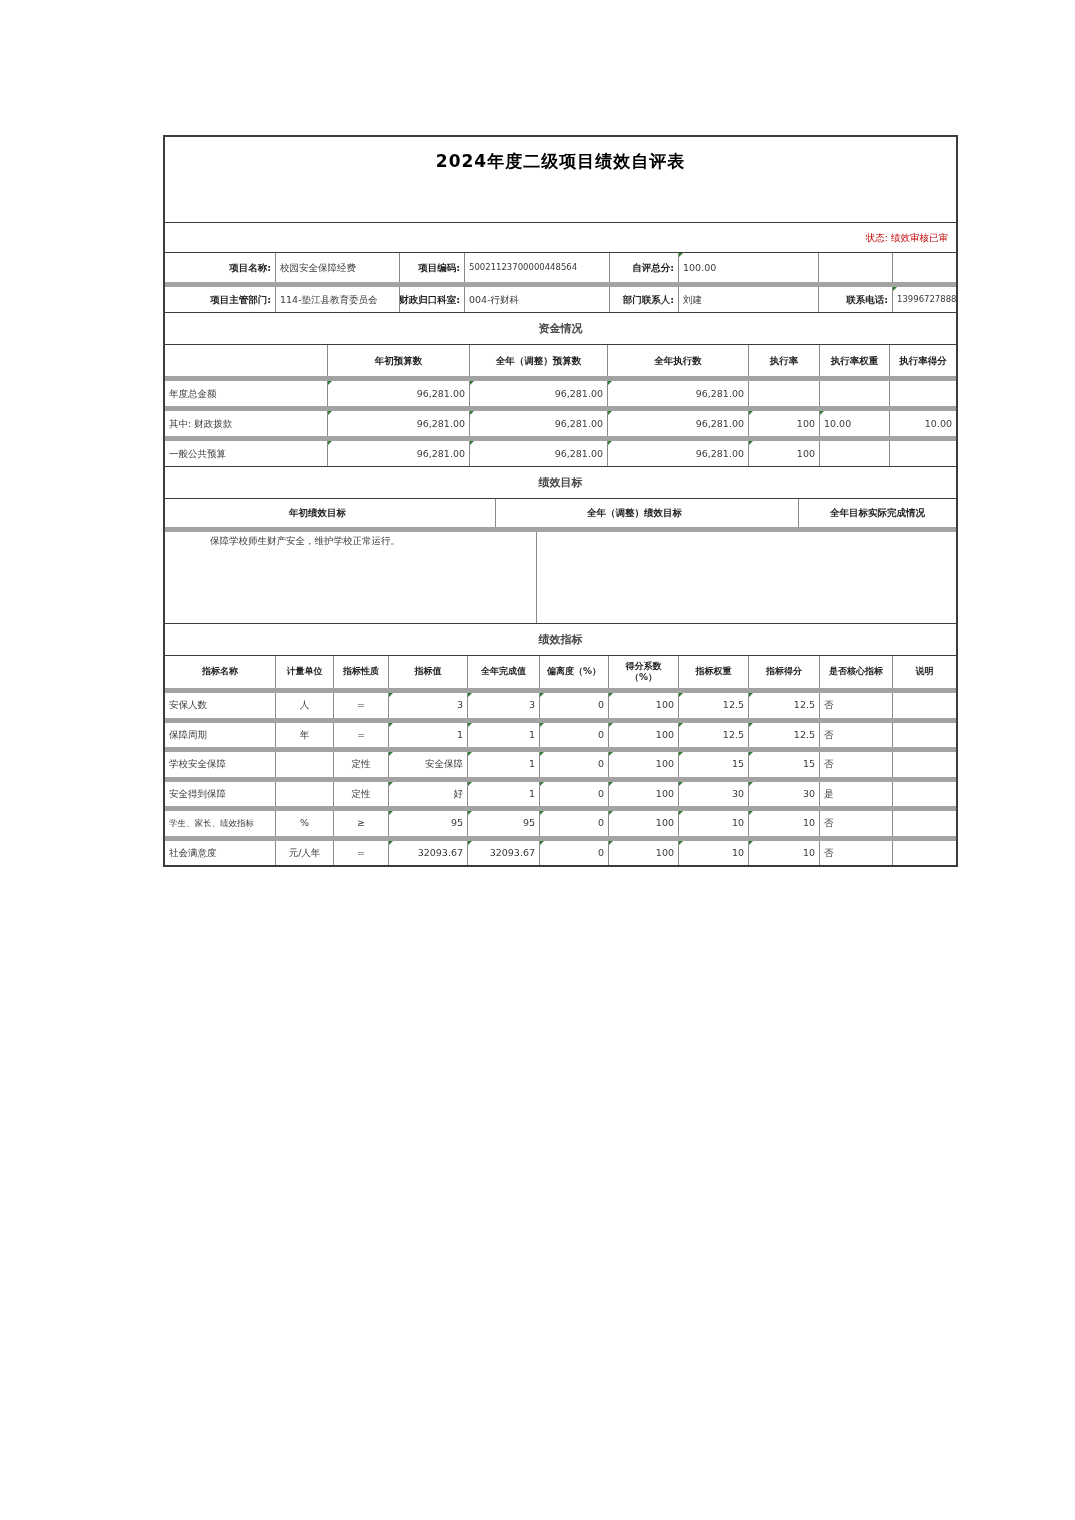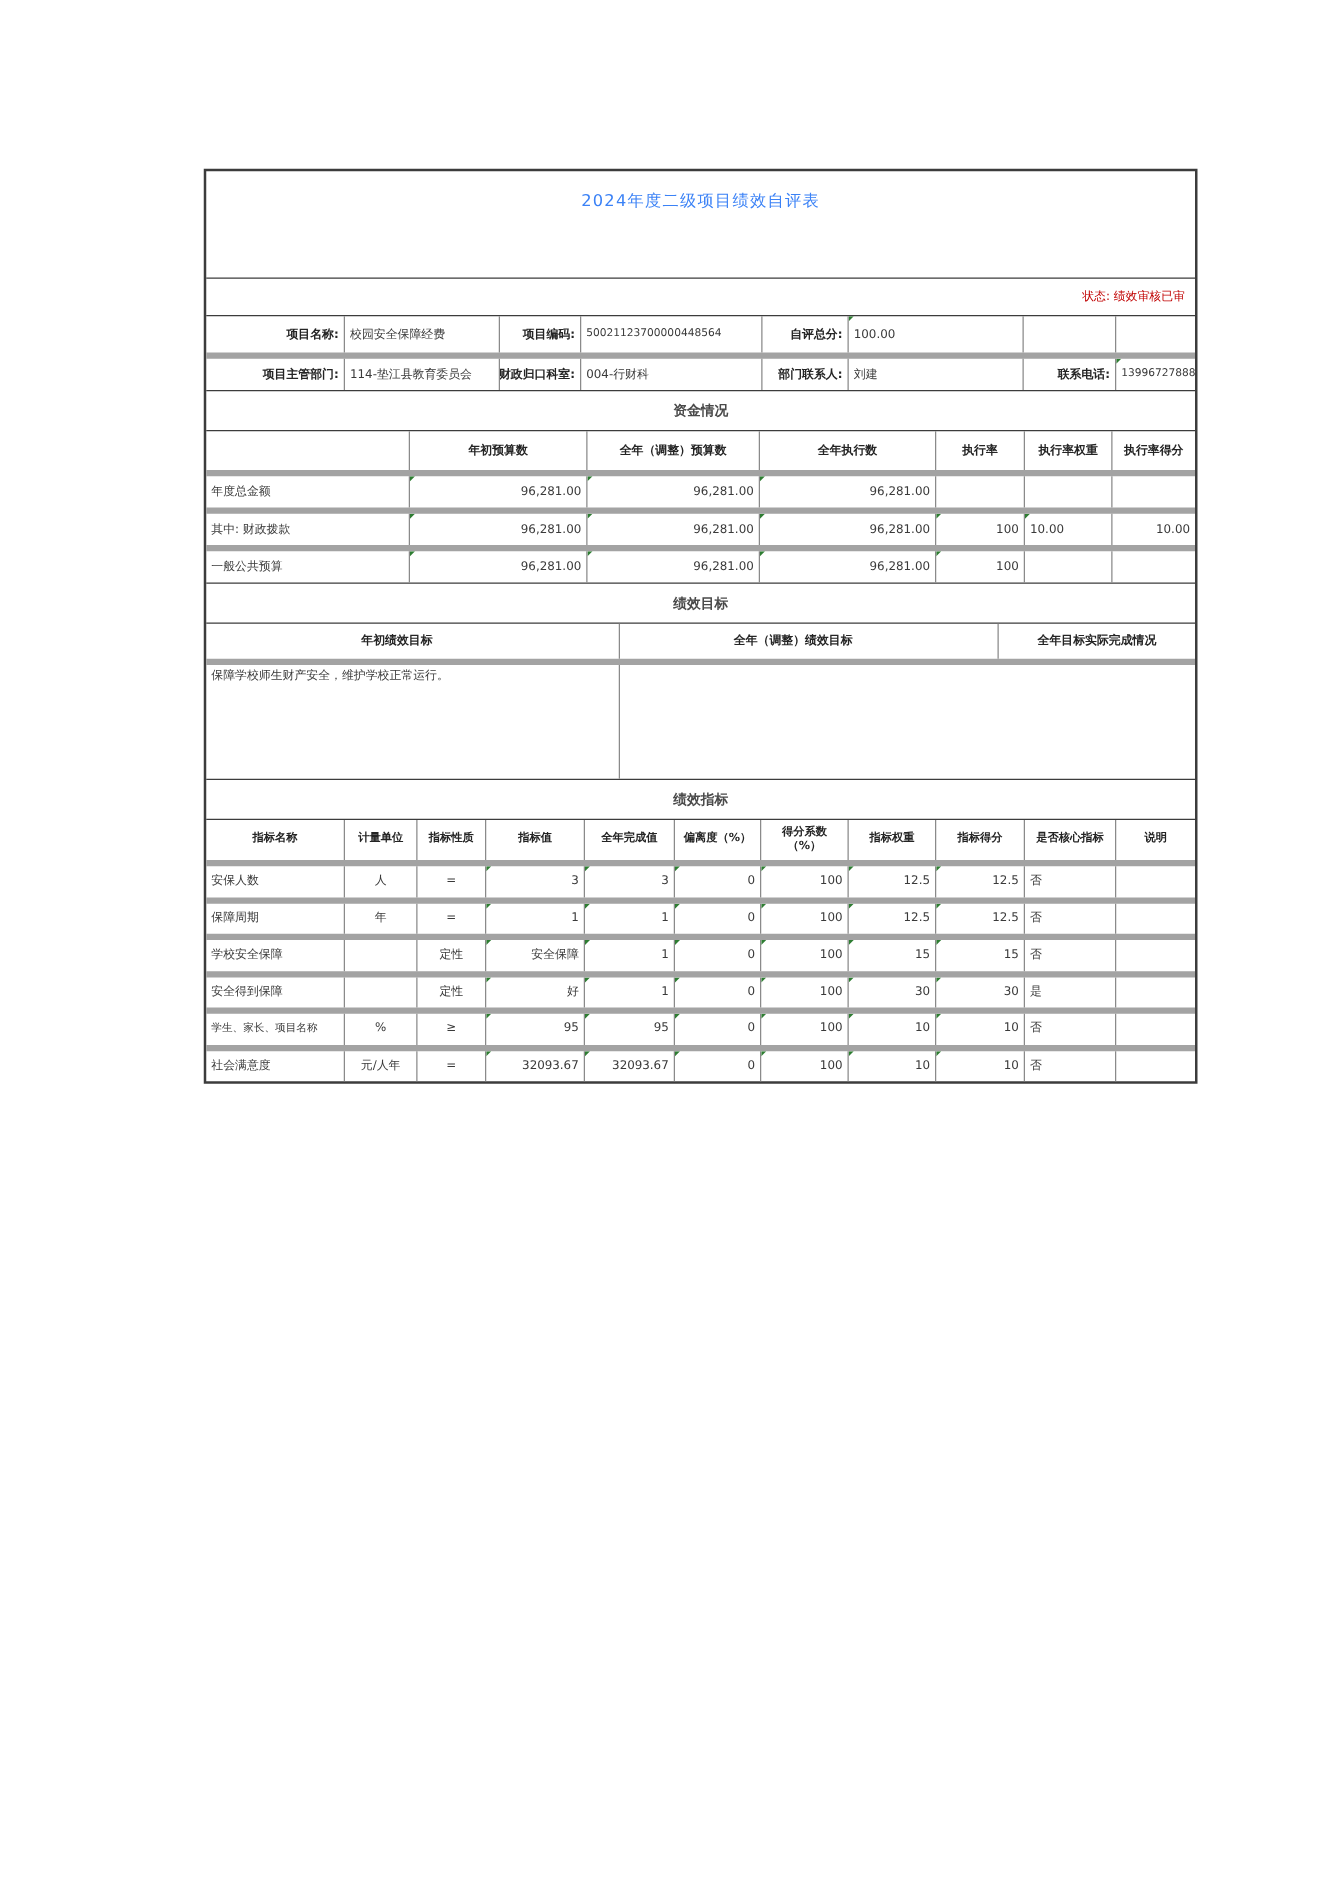--- a/index.html
+++ b/index.html
@@ -35,30 +35,30 @@
   .top{align-items:flex-start;padding-top:3px;white-space:normal;}
   .gm::after{
     content:"";position:absolute;top:0;left:0;width:0;height:0;
     border-top:4px solid var(--green);border-right:4px solid transparent;
   }
   .g-info{grid-template-columns:110px 124px 65px 145px 69px 140px 74px 1fr;}
   .g-fund{grid-template-columns:162px 142px 138px 141px 71px 70px 1fr;}
   .g-goal{grid-template-columns:305px 278px 1fr;gap:25px;}
   .g-ind{grid-template-columns:110px 58px 55px 79px 72px 69px 70px 70px 71px 73px 1fr;}
   .r-title{height:50px;}
-  .r-title .cell{font-size:13px;font-weight:normal;color:#3b82f6;justify-content:center;letter-spacing:1px;}
+  .r-title .cell{font-size:17px;font-weight:bold;color:#000000;justify-content:center;letter-spacing:1px;}
   .r-status{height:30px;margin-top:35px;}
   .r-status .cell{justify-content:flex-end;color:var(--red);padding-right:8px;}
   .r-info{height:30px;}
   .r-bar{height:32px;}
   .r-bar .cell{justify-content:center;font-size:11px;font-weight:bold;color:#4a4a4a;}
   .r-fhead{height:32px;}
   .r-frow{height:30px;}
   .r-ghead{height:29px;}
-  .r-gbody{height:96px;}
+  .r-gbody{height:96px;padding-left:41px;}
   .r-ihead{height:33px;}
   .r-ihead .cell{font-size:9px;}
   .r-irow{height:29.5px;}
 </style>
 </head>
 <body>
 
 <div class="sheet">
 
   <div class="row r-title" style="grid-template-columns:1fr">
@@ -212,21 +212,21 @@
     <div class="cell num gm">好</div>
     <div class="cell num gm">1</div>
     <div class="cell num gm">0</div>
     <div class="cell num gm">100</div>
     <div class="cell num gm">30</div>
     <div class="cell num gm">30</div>
     <div class="cell">是</div>
     <div class="cell"></div>
   </div>
   <div class="row r-irow g-ind">
-    <div class="cell" style="font-size:8.5px">学生、家长、项目名称</div>
+    <div class="cell" style="font-size:8.5px">学生、家长、绩效指标</div>
     <div class="cell ctr">%</div>
     <div class="cell ctr">≥</div>
     <div class="cell num gm">95</div>
     <div class="cell num gm">95</div>
     <div class="cell num gm">0</div>
     <div class="cell num gm">100</div>
     <div class="cell num gm">10</div>
     <div class="cell num gm">10</div>
     <div class="cell">否</div>
     <div class="cell"></div>

